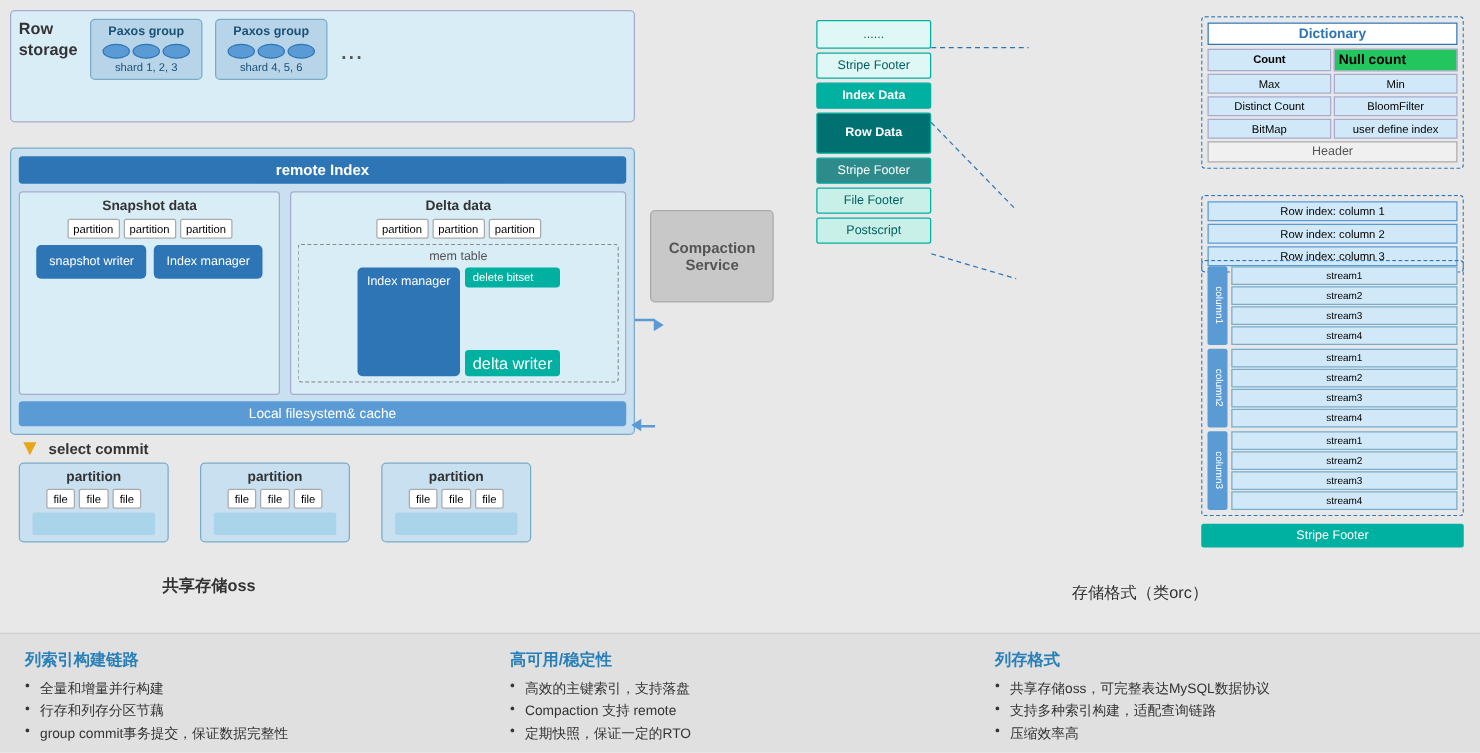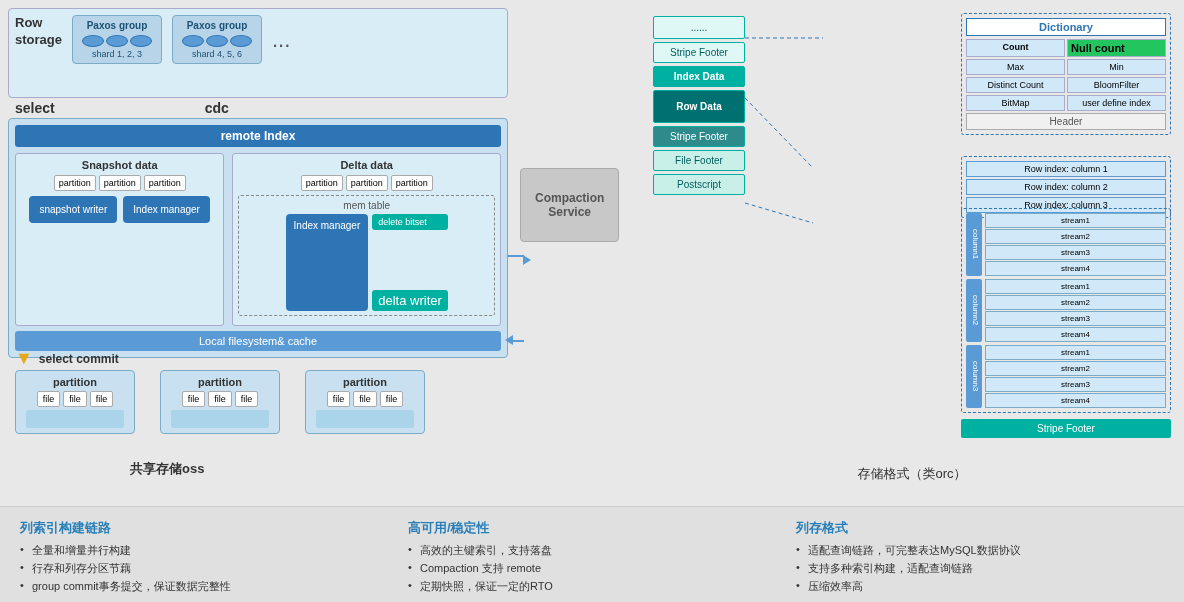--- a/index.html
+++ b/index.html
@@ -54,24 +54,20 @@
               <div style="width:22px;height:12px;background:#5b9bd5;border-radius:50%;border:1px solid #2e75b6;"></div>
               <div style="width:22px;height:12px;background:#5b9bd5;border-radius:50%;border:1px solid #2e75b6;"></div>
               <div style="width:22px;height:12px;background:#5b9bd5;border-radius:50%;border:1px solid #2e75b6;"></div>
             </div>
             <div style="font-size:9px;color:#1a5276;">shard 4, 5, 6</div>
           </div>
           <div style="font-size:22px;color:#555;align-self:center;">...</div>
         </div>
       </div>
 
-      <div style="position:absolute;top:100px;left:15px;display:flex;gap:150px;">
-        <div style="font-size:14px;font-weight:bold;color:#333;">select</div>
-        <div style="font-size:14px;font-weight:bold;color:#333;">cdc</div>
-      </div>
 
       <div style="position:absolute;top:118px;left:8px;width:500px;background:#c8e0f0;border:1px solid #7aacc8;border-radius:4px;padding:6px;">
 
         <div style="background:#2e75b6;color:white;text-align:center;font-size:12px;font-weight:bold;padding:4px;border-radius:3px;margin-bottom:6px;">remote Index</div>
 
         <div style="display:flex;gap:8px;">
 
           <div style="flex:1;background:#d9edf7;border:1px solid #aac;border-radius:3px;padding:5px;">
             <div style="text-align:center;font-size:11px;font-weight:bold;color:#333;margin-bottom:4px;">Snapshot data</div>
             <div style="display:flex;gap:3px;justify-content:center;margin-bottom:5px;">
@@ -93,21 +89,21 @@
               <div style="background:white;border:1px solid #aaa;border-radius:2px;padding:2px 4px;font-size:9px;">partition</div>
               <div style="background:white;border:1px solid #aaa;border-radius:2px;padding:2px 4px;font-size:9px;">partition</div>
               <div style="background:white;border:1px solid #aaa;border-radius:2px;padding:2px 4px;font-size:9px;">partition</div>
             </div>
 
             <div style="background:#d9edf7;border:1px dashed #888;border-radius:3px;padding:4px;margin-bottom:4px;">
               <div style="text-align:center;font-size:10px;color:#555;margin-bottom:3px;">mem table</div>
               <div style="display:flex;gap:4px;justify-content:center;">
                 <div style="background:#2e75b6;color:white;border-radius:4px;padding:6px 8px;font-size:10px;text-align:center;cursor:pointer;">Index
 manager</div>
-                <div style="display:flex;flex-direction:column;gap:12px;">
+                <div style="display:flex;flex-direction:column;gap:2px;">
                   <div style="background:#00b0a0;color:white;border-radius:3px;padding:3px 6px;font-size:9px;cursor:pointer;">delete bitset</div>
                   <div style="background:#00b0a0;color:white;border-radius:3px;padding:3px 6px;font-size:13px;cursor:pointer;margin-top:48px;">delta writer</div>
                 </div>
               </div>
             </div>
           </div>
         </div>
 
         <div style="background:#5b9bd5;color:white;text-align:center;font-size:11px;padding:4px;border-radius:3px;margin-top:5px;">Local filesystem&amp; cache</div>
       </div>
@@ -263,19 +259,19 @@
       <h3>高可用/稳定性</h3>
       <ul>
         <li>高效的主键索引，支持落盘</li>
         <li>Compaction 支持 remote</li>
         <li>定期快照，保证一定的RTO</li>
       </ul>
     </div>
     <div class="bottom-col">
       <h3>列存格式</h3>
       <ul>
-        <li>适配查询链路，可完整表达MySQL数据协议</li>
+        <li>共享存储oss，可完整表达MySQL数据协议</li>
         <li>支持多种索引构建，适配查询链路</li>
         <li>压缩效率高</li>
       </ul>
     </div>
   </div>
 </div>
 
 </body></html>

